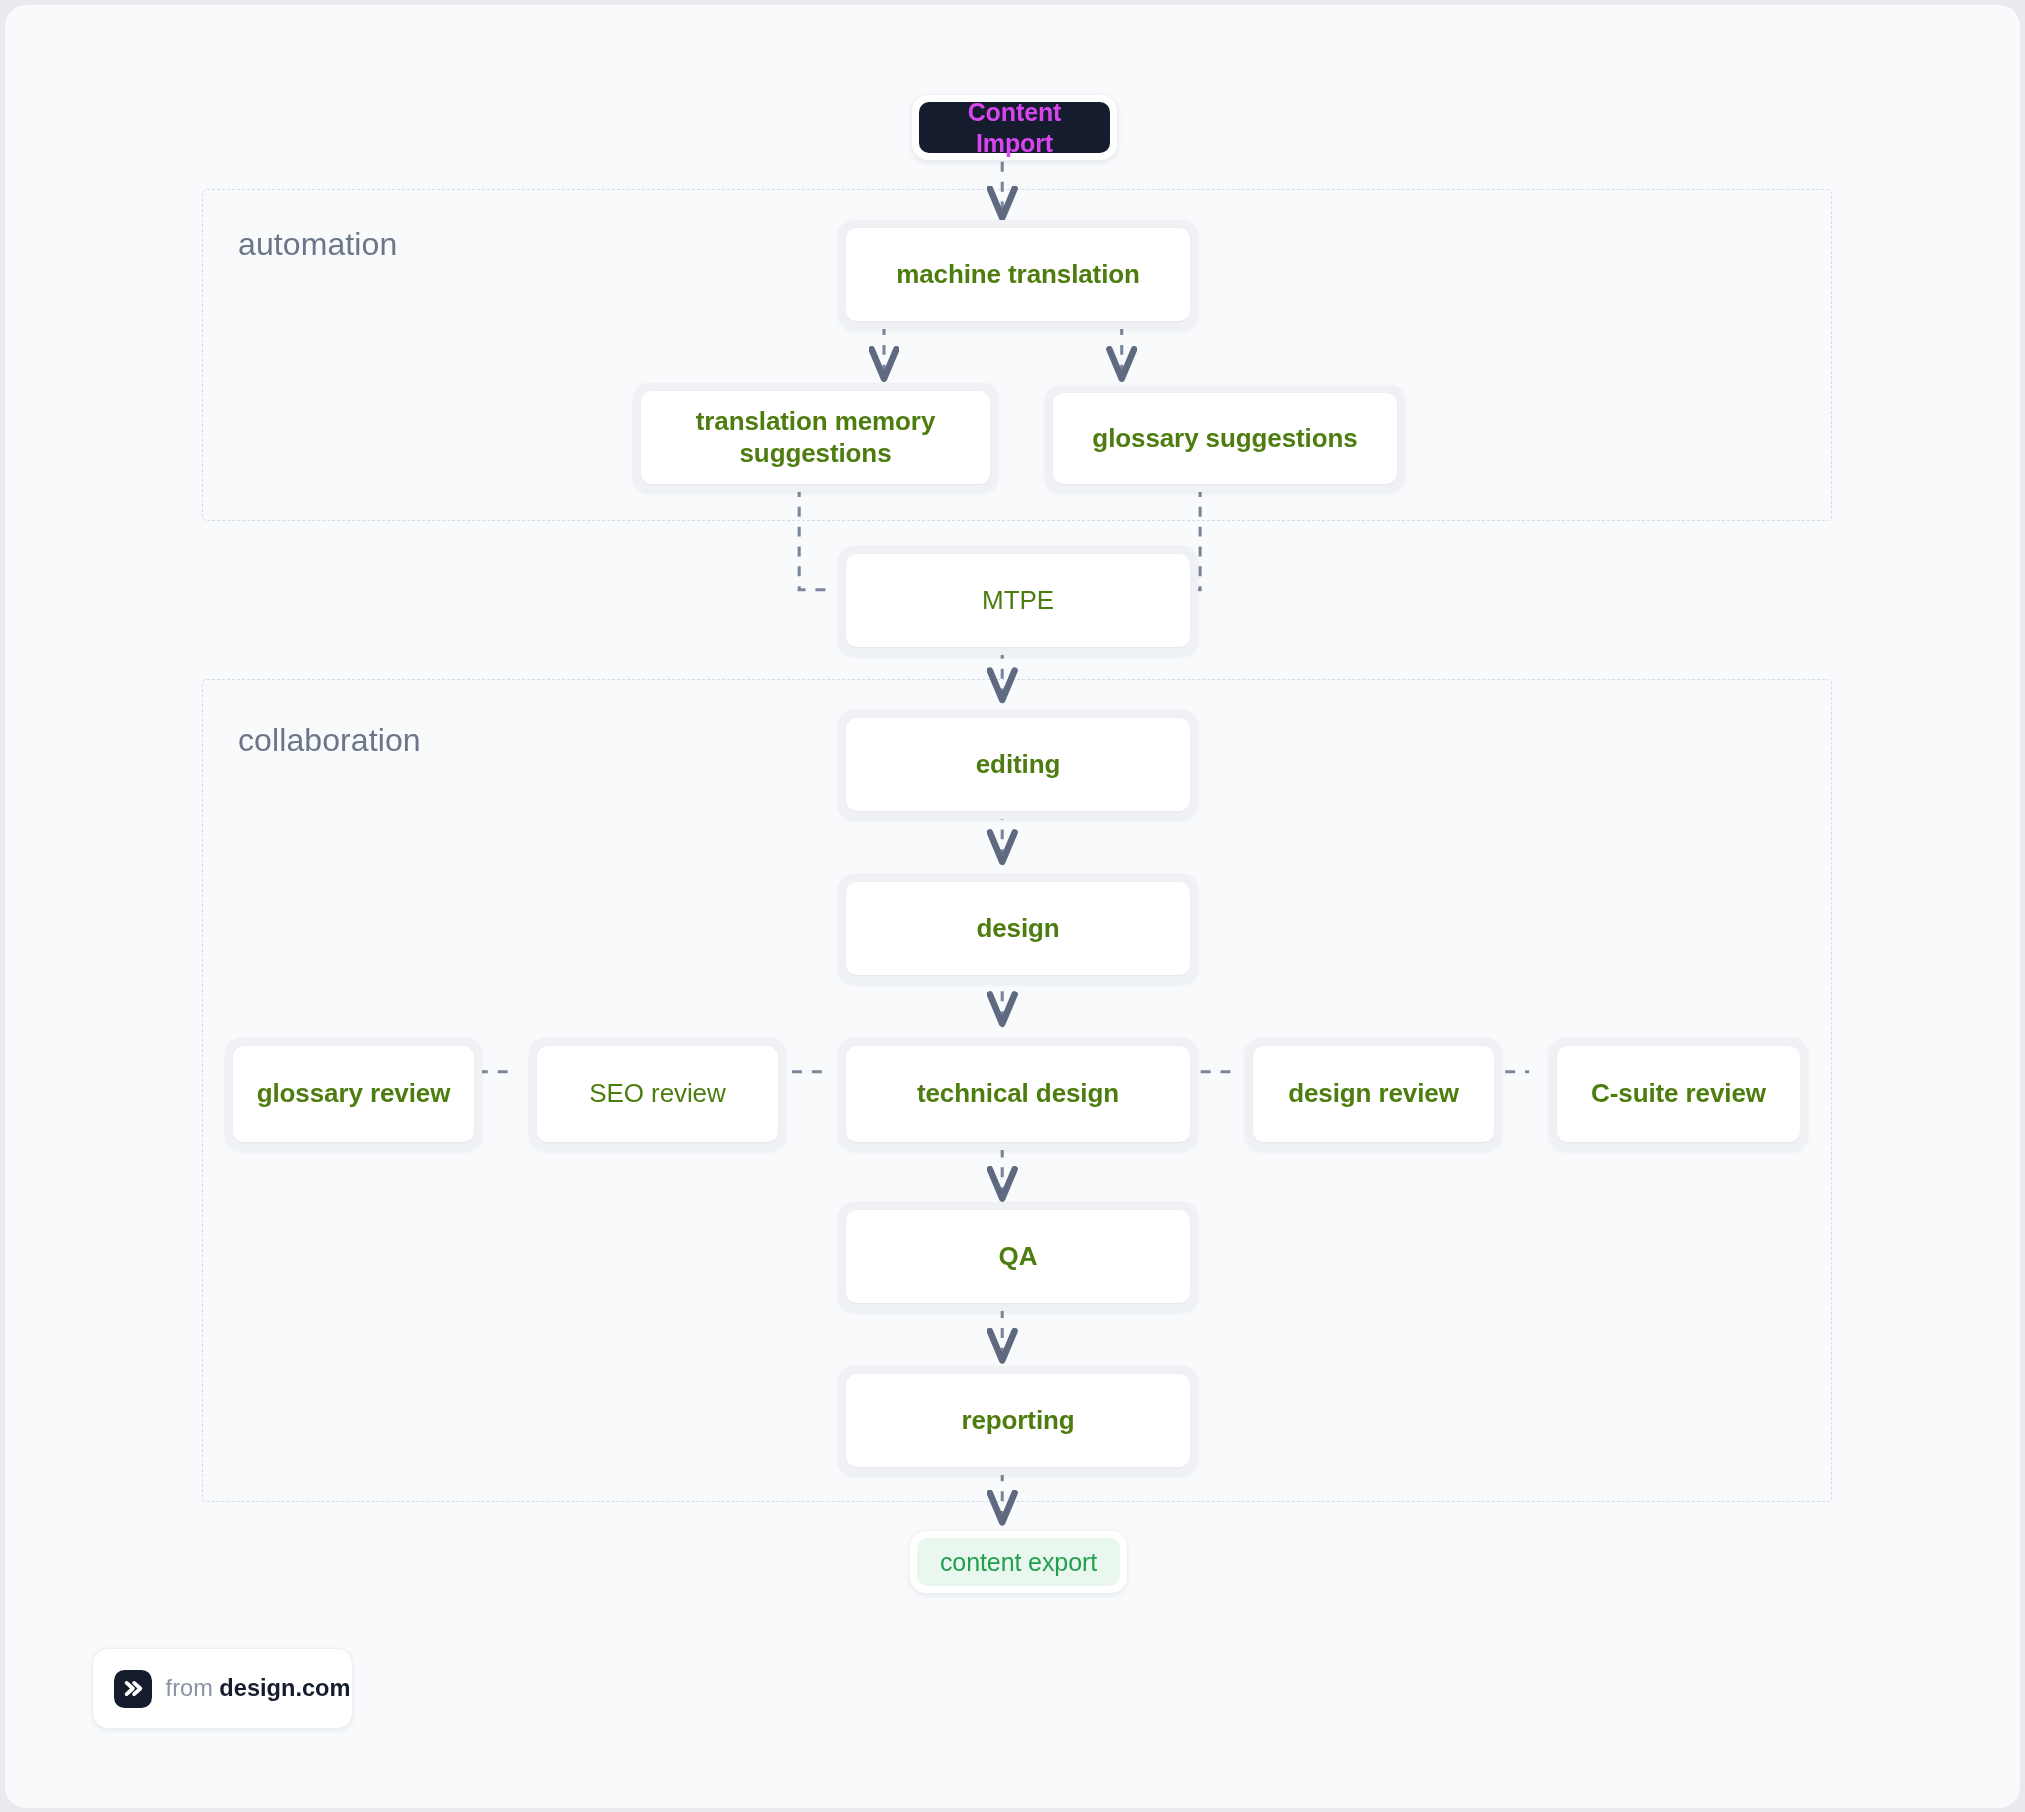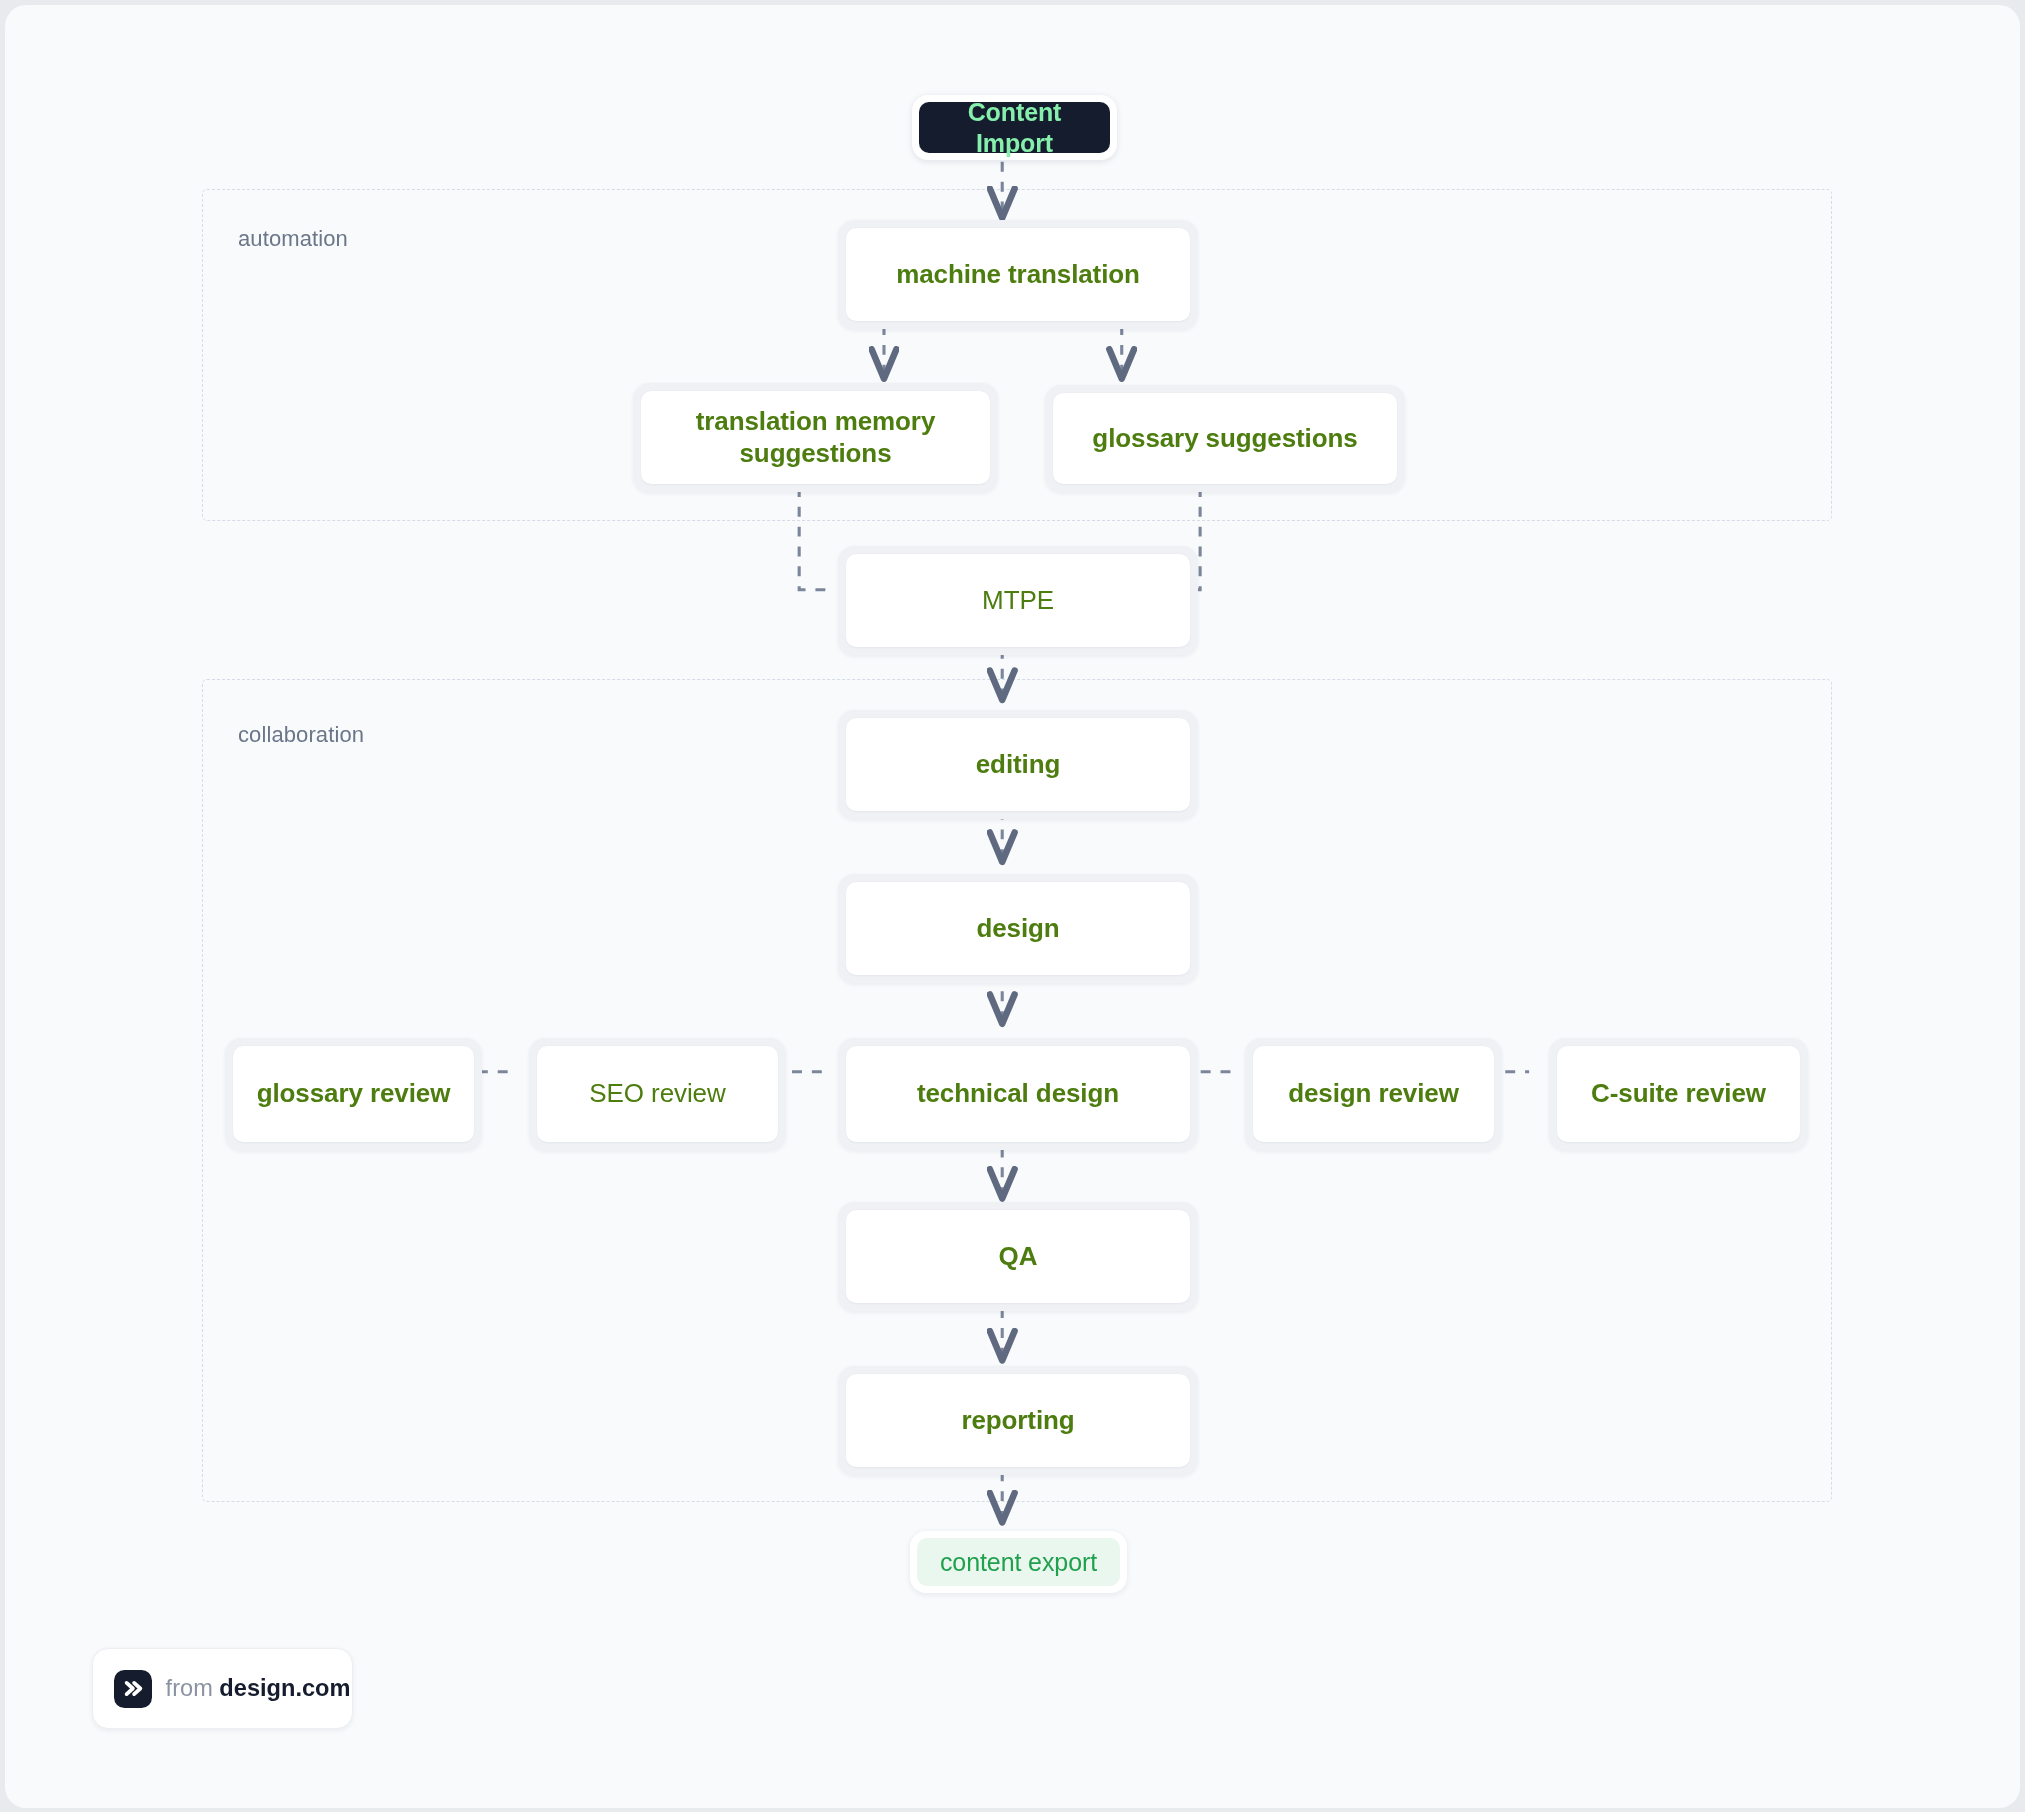--- a/index.html
+++ b/index.html
@@ -29,21 +29,21 @@
   
   .group {
     position: absolute;
     border: 1.9px dashed #d6dce5;
     border-radius: 5px;
     box-sizing: border-box;
   }
   .group-label {
     position: absolute;
     color: #6b7689;
-    font-size: 22px;
+    font-size: 32px;
     font-weight: 400;
     letter-spacing: 0.1px;
     white-space: nowrap;
   }
 
   
   .node {
     position: absolute;
     box-sizing: border-box;
     background: #eff1f5;
@@ -79,21 +79,21 @@
     border-radius: 16px;
     padding: 7.4px;
     box-shadow: 0 1.9px 6.2px rgba(24,34,56,0.10);
   }
   .node.start .node-inner {
     background: #141c2e;
     border-radius: 10px;
     box-shadow: none;
   }
   .node.start .node-label {
-    color: #86efac;
+    color: #d946ef;
     font-size: 25px;
     font-weight: 700;
   }
 
   
   .node.end {
     background: #ffffff;
     border-radius: 16px;
     padding: 7.4px;
     box-shadow: 0 1.9px 6.2px rgba(24,34,56,0.08);

